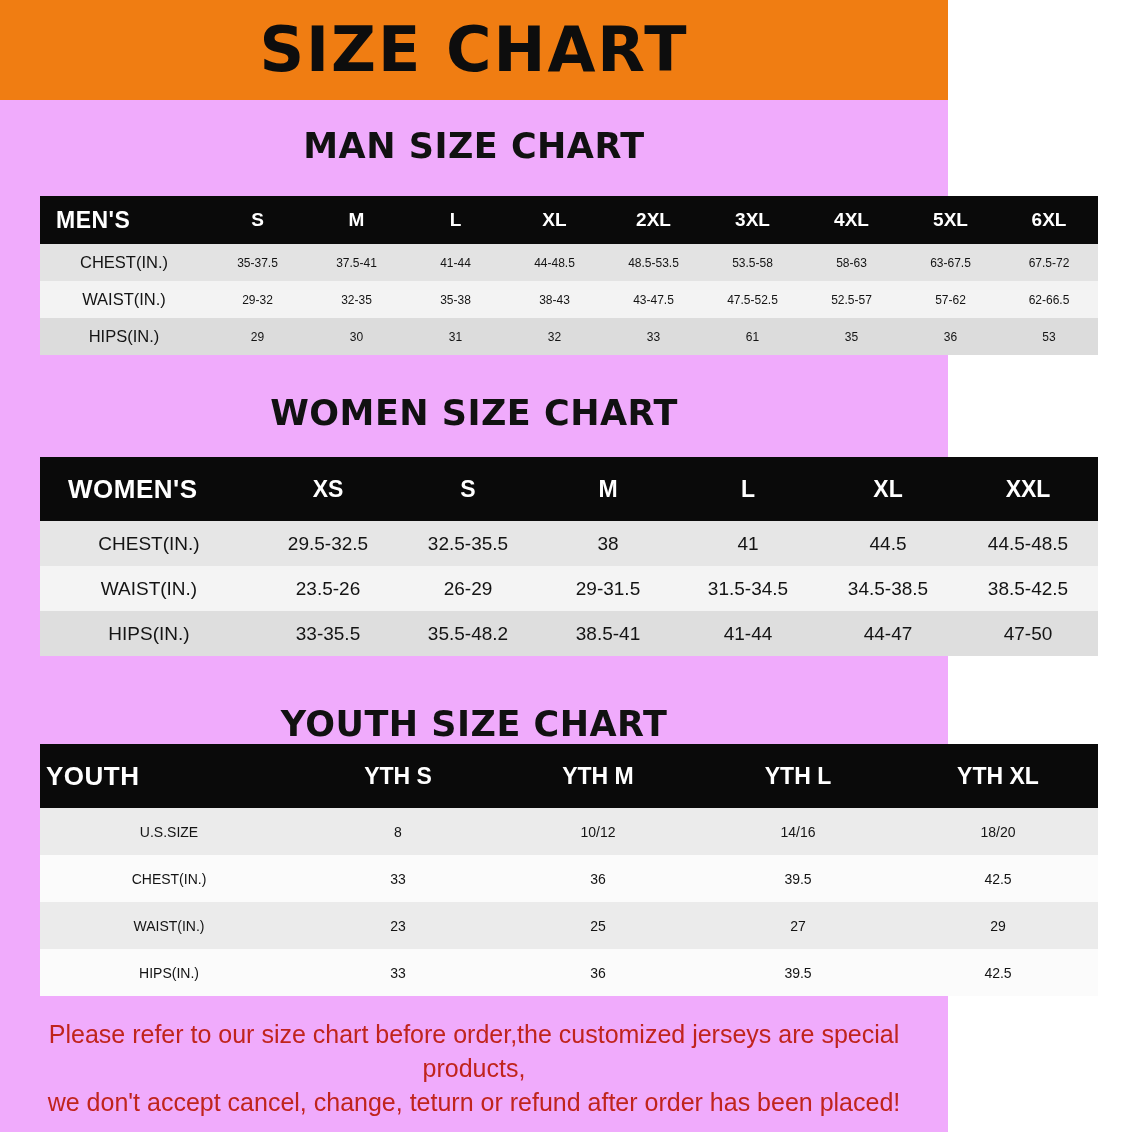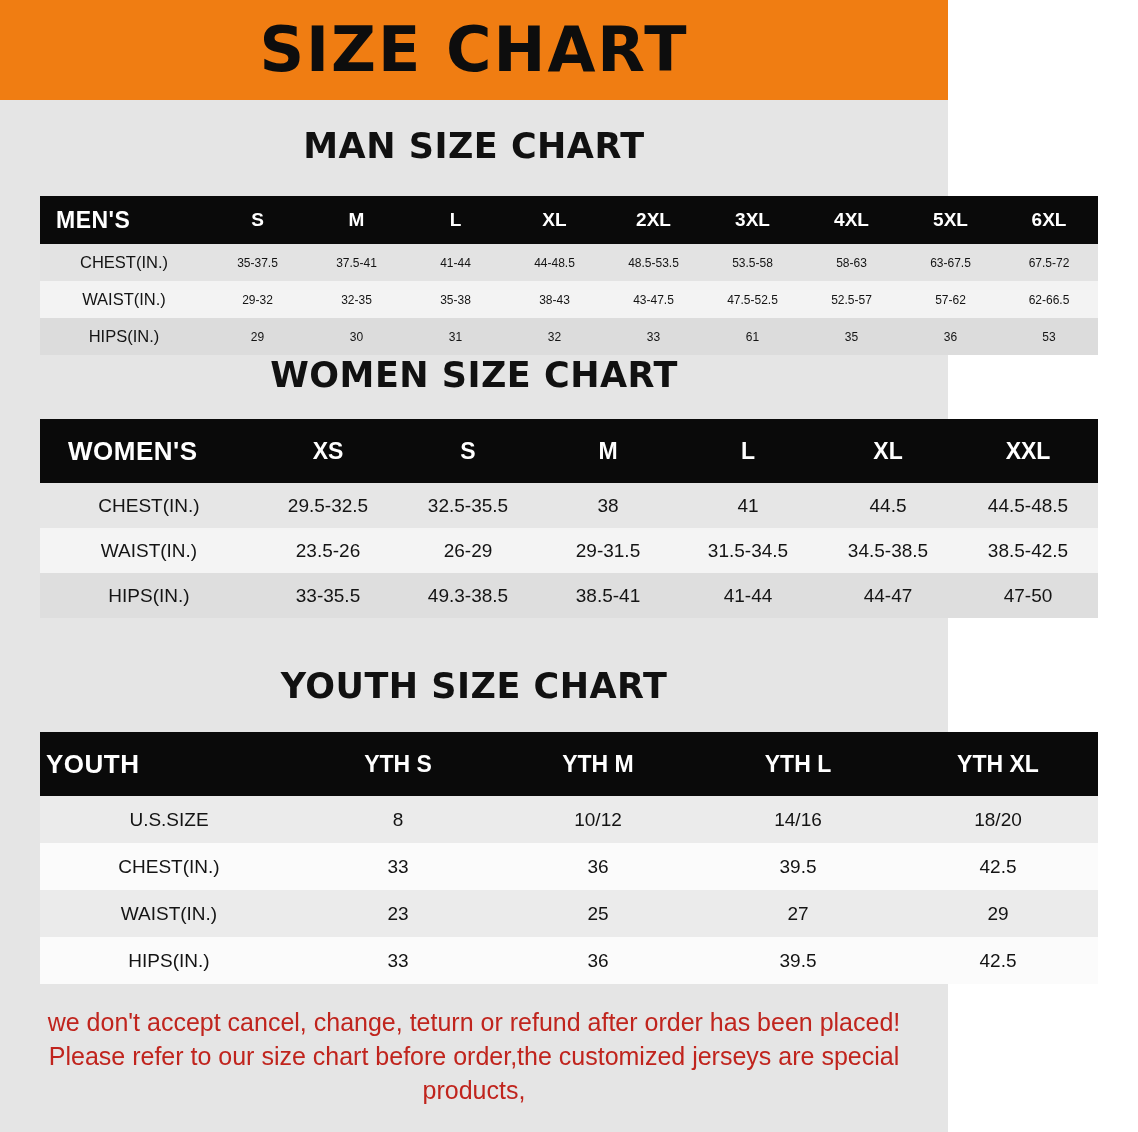--- a/index.html
+++ b/index.html
@@ -10,21 +10,21 @@
     width: 1138px;
     height: 1132px;
     background: #ffffff;
     font-family: "Liberation Sans", sans-serif;
     overflow: hidden;
   }
   .page {
     width: 948px;
     height: 1132px;
     position: relative;
-    background: #e5e5e5;
+    background: #f0abfc;
     box-sizing: border-box;
   }
   
   .banner {
     height: 100px;
     background: #f07d12;
     display: flex;
     align-items: center;
     justify-content: center;
   }
@@ -39,22 +39,22 @@
   }
   
   .section-title {
     text-align: center;
     font-family: "DejaVu Sans", sans-serif;
     font-weight: bold;
     color: #111111;
     letter-spacing: 0.5px;
   }
   .sec-man   { font-size: 35px; margin-top: 26px; margin-bottom: 30px; }
-  .sec-women { font-size: 35px; margin-bottom: 24px; }
-  .sec-youth { font-size: 35px; margin-top: 48px; margin-bottom: 26px; }
+  .sec-women { font-size: 35px; margin-top: 38px; margin-bottom: 24px; }
+  .sec-youth { font-size: 35px; margin-top: 48px; }
 
   
   .tbl-wrap {
     padding: 0 40px;
   }
   table.size {
     width: 1058px;
     border-collapse: collapse;
     table-layout: fixed;
   }
@@ -97,21 +97,21 @@
   .women tbody tr:nth-child(3) td { background: #dedede; }
 
   
   .youth thead th { height: 62px; font-size: 23px; }
   .youth thead th.firstcol {
     text-align: left;
     padding-left: 6px;
     font-size: 26px;
     letter-spacing: 0.5px;
   }
-  .youth tbody td { height: 45px; font-size: 19px; }
+  .youth tbody td { height: 45px; font-size: 14px; }
   .youth tbody tr:nth-child(odd) td  { background: #ebebeb; }
   .youth tbody tr:nth-child(even) td { background: #fbfbfb; }
 
   
   .note {
     margin: 22px 40px 0 40px;
     color: #c0241d;
     font-family: "Liberation Sans", sans-serif;
     font-size: 25px;
     line-height: 1.35;
@@ -236,21 +236,21 @@
           <td>23.5-26</td>
           <td>26-29</td>
           <td>29-31.5</td>
           <td>31.5-34.5</td>
           <td>34.5-38.5</td>
           <td>38.5-42.5</td>
         </tr>
         <tr>
           <td>HIPS(IN.)</td>
           <td>33-35.5</td>
-          <td>49.3-38.5</td>
+          <td>35.5-48.2</td>
           <td>38.5-41</td>
           <td>41-44</td>
           <td>44-47</td>
           <td>47-50</td>
         </tr>
       </tbody>
     </table>
   </div>
 
   <div class="section-title sec-youth">YOUTH SIZE CHART</div>
@@ -299,17 +299,17 @@
           <td>33</td>
           <td>36</td>
           <td>39.5</td>
           <td>42.5</td>
         </tr>
       </tbody>
     </table>
   </div>
 
   <div class="note">
+    <span class="line">Please refer to our size chart before order,the customized jerseys are special products,</span>
     <span class="line">we don't accept cancel, change, teturn or refund after order has been placed!</span>
-    <span class="line">Please refer to our size chart before order,the customized jerseys are special products,</span>
   </div>
 
 </div>
 
 </body></html>

